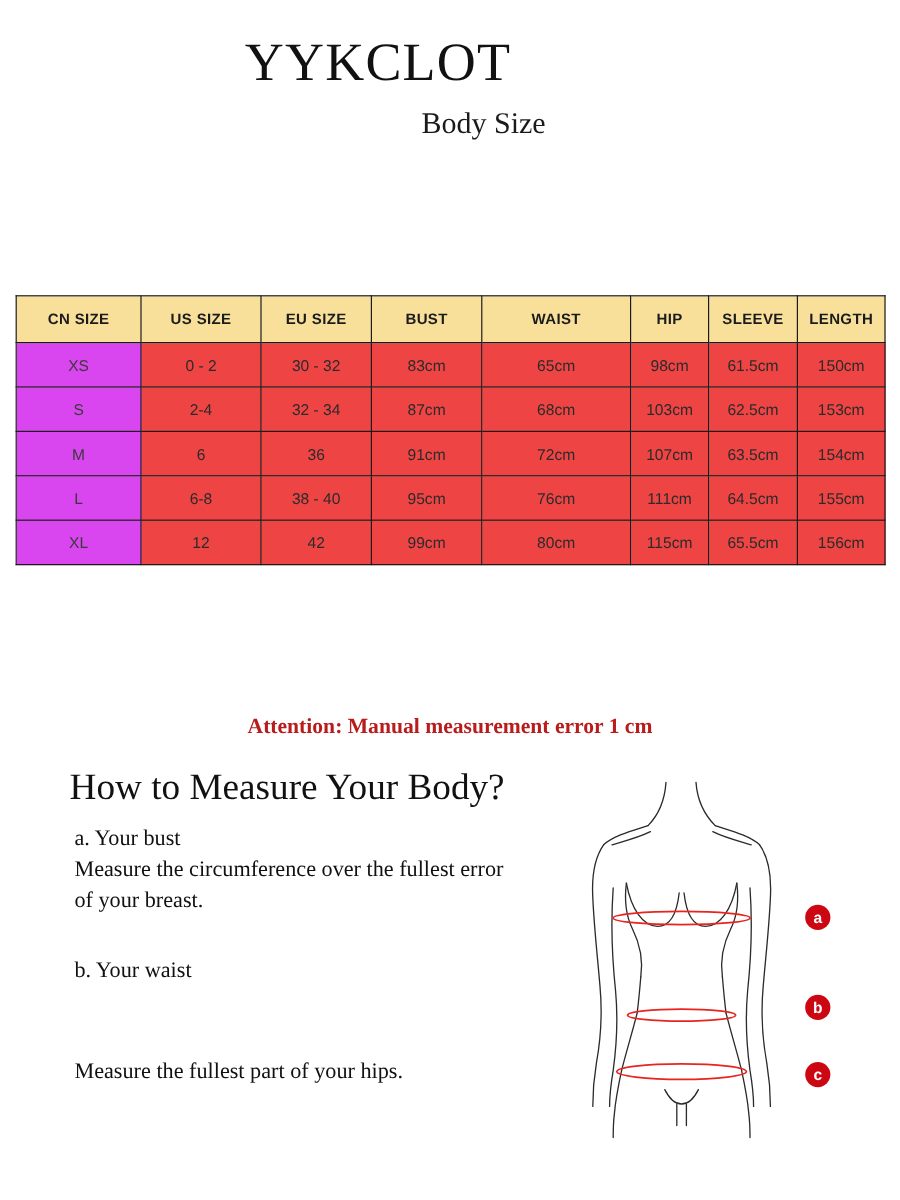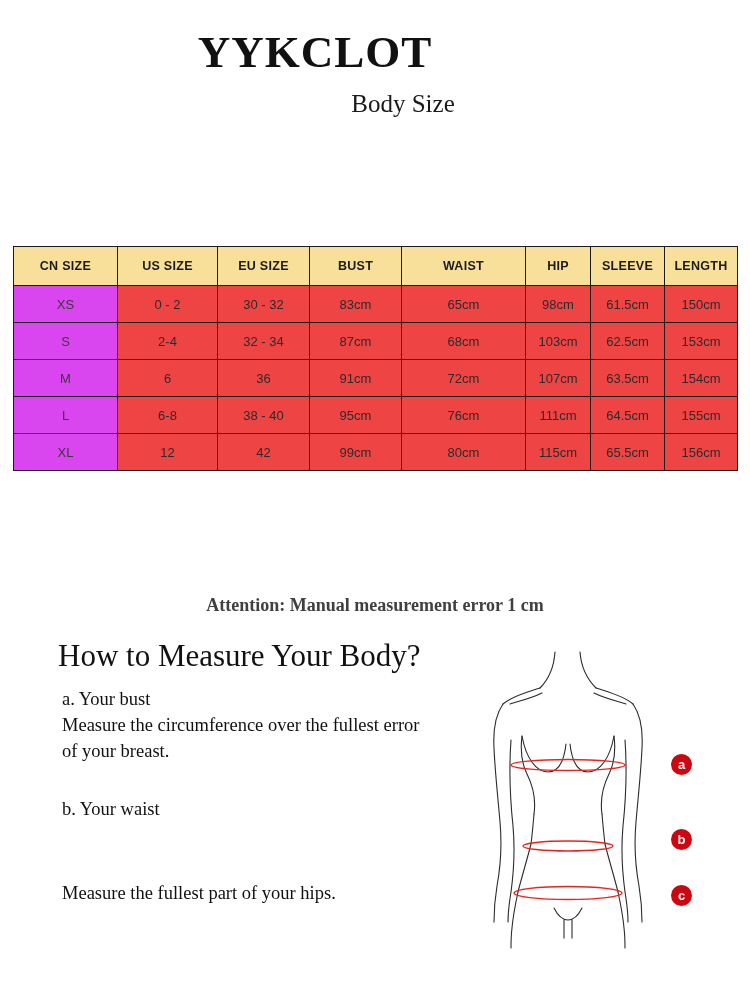--- a/index.html
+++ b/index.html
@@ -20,21 +20,21 @@
   .brand-title {
     position: absolute;
     top: 26px;
     left: 0;
     width: 630px;
     text-align: center;
     font-family: "Liberation Serif", "DejaVu Serif", serif;
     font-size: 45px;
     line-height: 52px;
     letter-spacing: 1px;
-    font-weight: 700;
+    font-weight: 400;
     color: #111111;
   }
   .brand-subtitle {
     position: absolute;
     top: 88px;
     left: 0;
     width: 750px;
     text-align: center;
     font-family: "Liberation Serif", "DejaVu Serif", serif;
     font-size: 25px;
@@ -95,21 +95,21 @@
   
   .attention {
     position: absolute;
     top: 595px;
     left: 0;
     width: 750px;
     text-align: center;
     font-family: "Liberation Serif", "DejaVu Serif", serif;
     font-size: 18px;
     font-weight: bold;
-    color: #404040;
+    color: #b91c1c;
   }
 
   
   .measure-heading {
     position: absolute;
     top: 637px;
     left: 58px;
     font-family: "Liberation Serif", "DejaVu Serif", serif;
     font-size: 31px;
     line-height: 38px;

